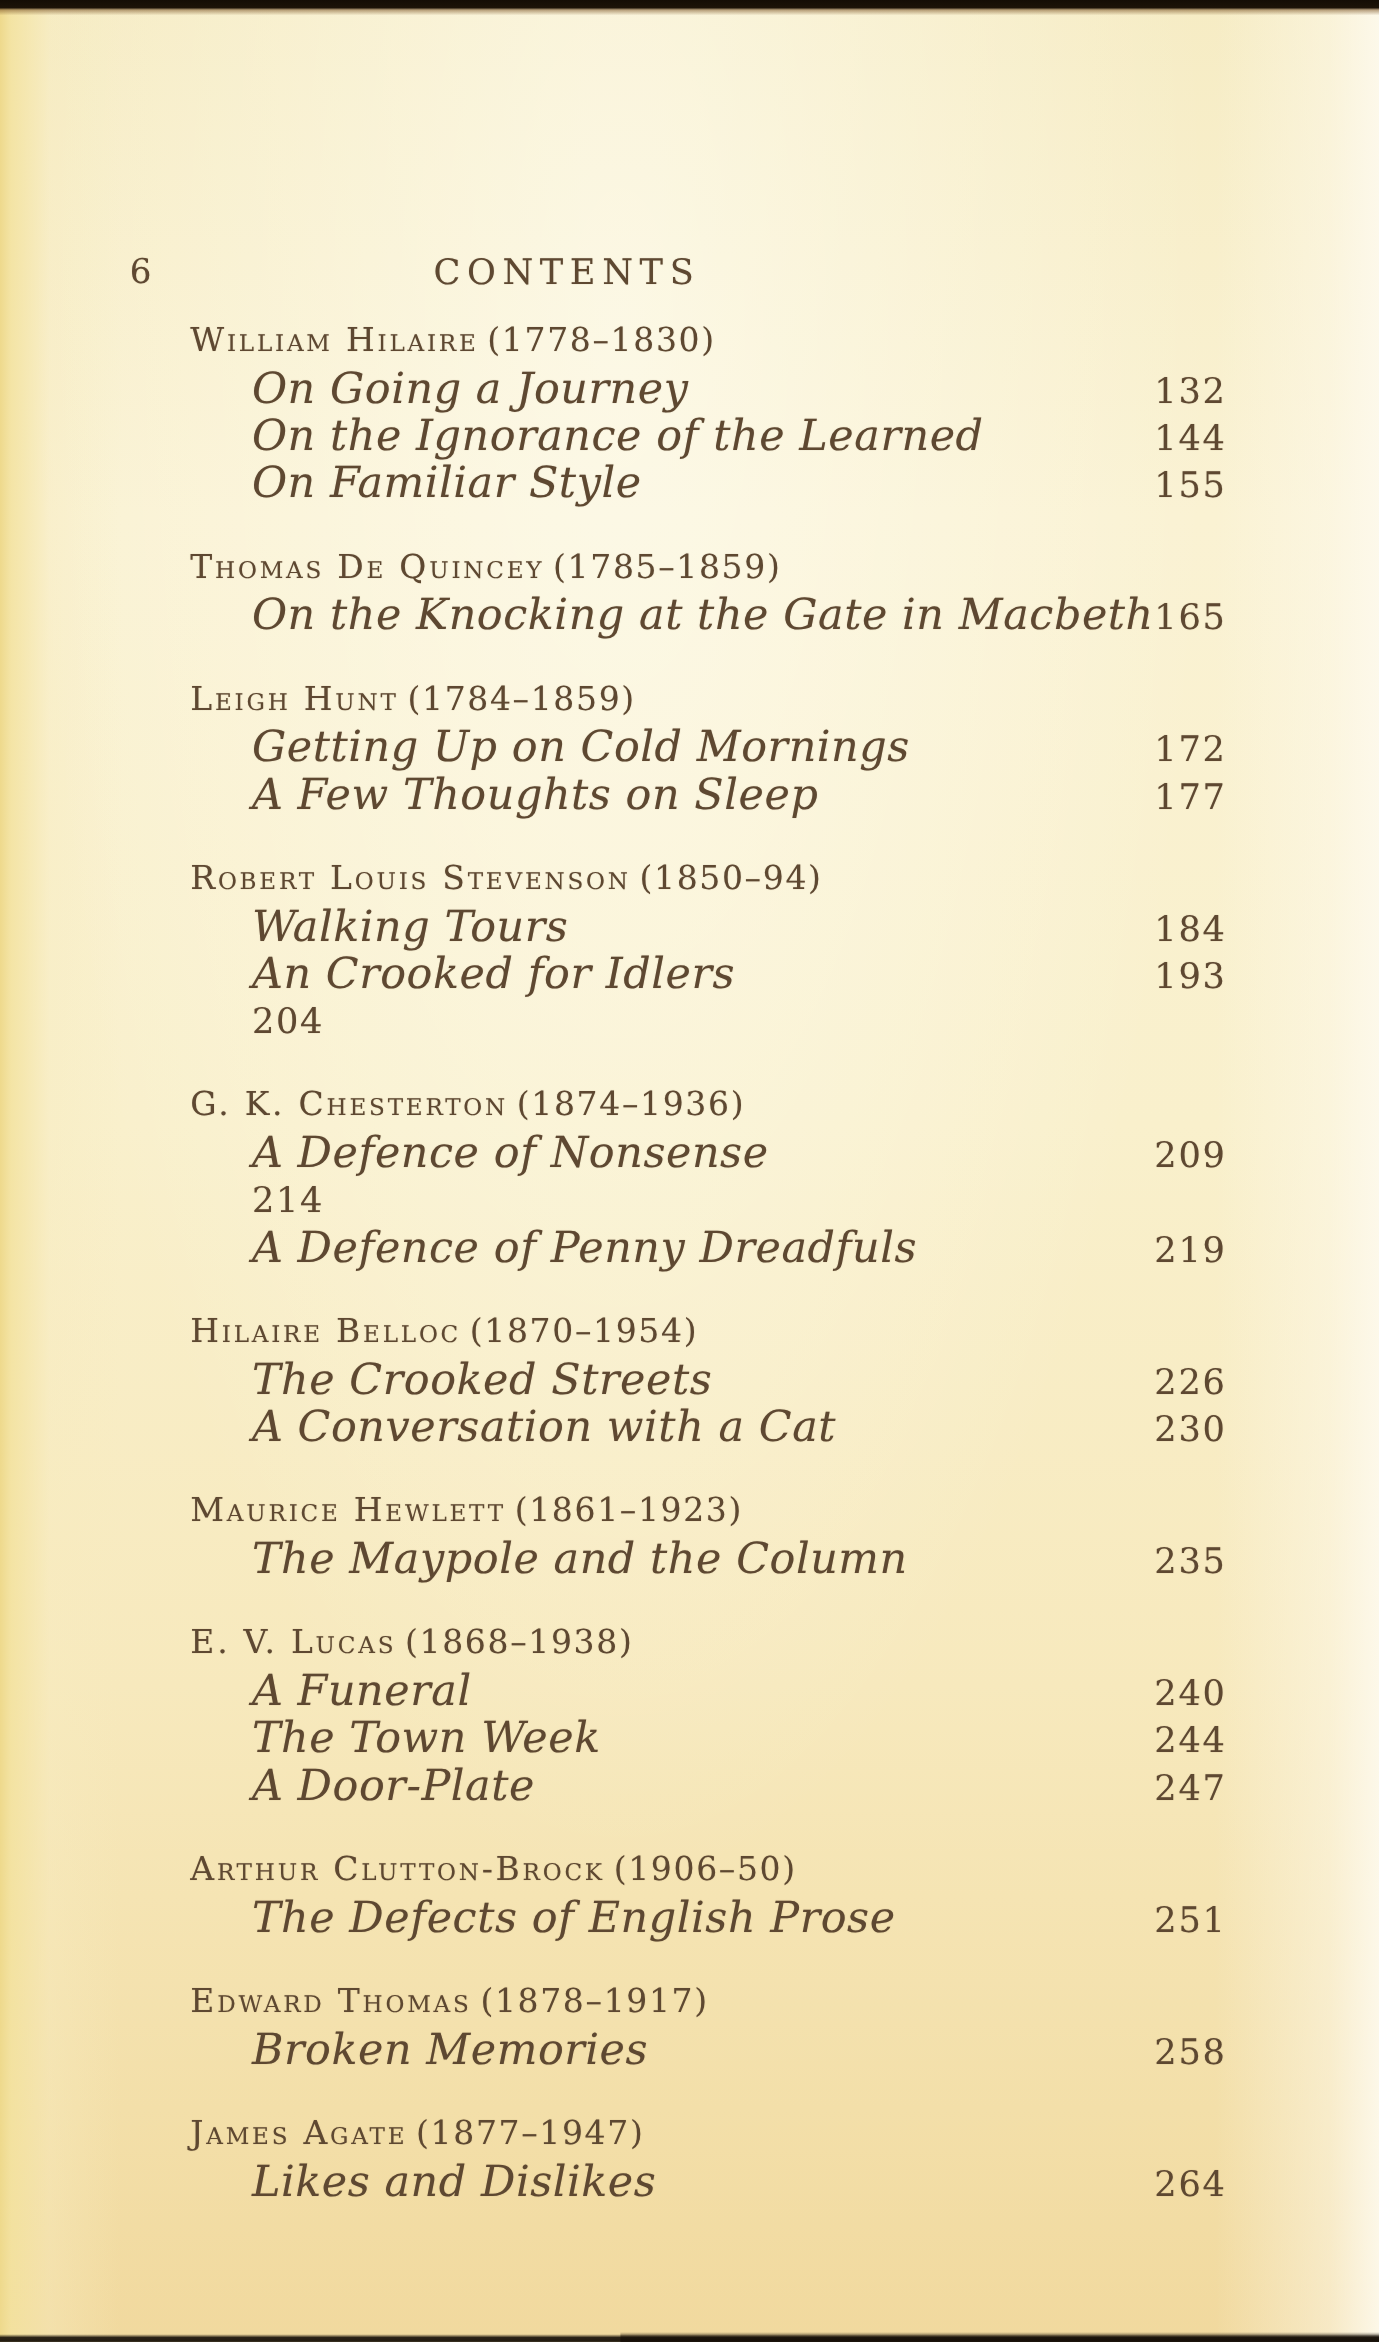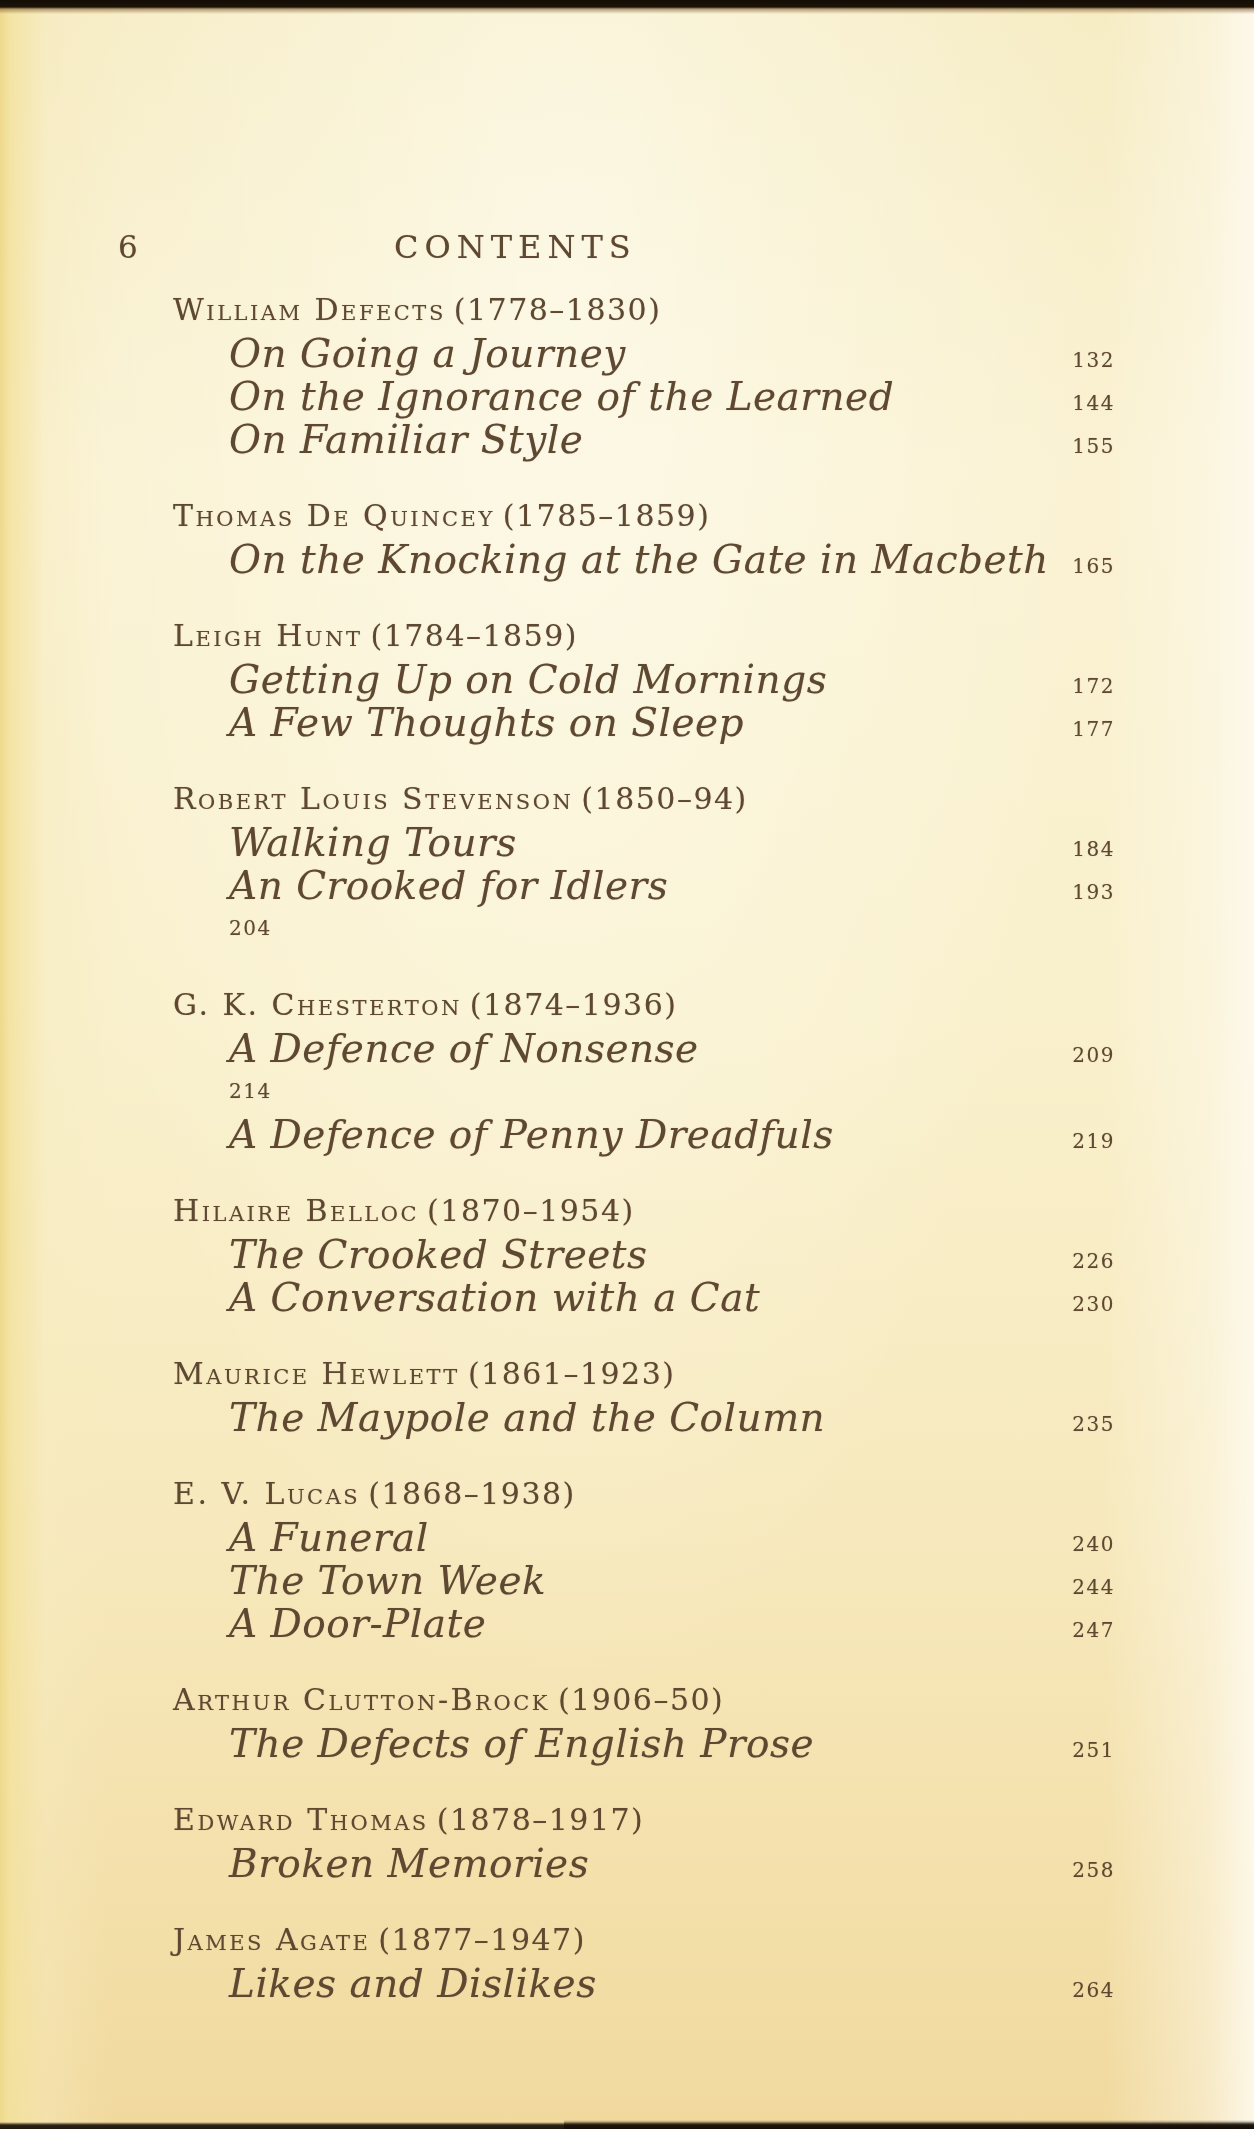--- a/index.html
+++ b/index.html
@@ -104,39 +104,39 @@
     justify-content: space-between;
     align-items: baseline;
   }
   .entry-title {
     font-style: italic;
     font-size: 39px;
     letter-spacing: 0.5px;
     white-space: nowrap;
   }
   .entry-page {
-    font-size: 20px;
+    font-size: 32px;
     letter-spacing: 1.5px;
     text-align: right;
   }
 </style>
 </head>
 <body>
 
 <div class="edge-top"></div>
 
 <div class="content">
   <div class="header-row">
     <span class="page-num">6</span>
     <span class="page-header">CONTENTS</span>
   </div>
   <div class="toc" id="toc">
   <section class="toc-section">
     <h2 class="author">
-      <span class="author-name">William Defects</span><span class="author-dates">(1778–1830)</span>
+      <span class="author-name">William Hilaire</span><span class="author-dates">(1778–1830)</span>
     </h2>
 
   <div class="entry">
     <span class="entry-title">On Going a Journey</span>
     <span class="entry-page">132</span>
   </div>
 
   <div class="entry">
     <span class="entry-title">On the Ignorance of the Learned</span>
     <span class="entry-page">144</span>

